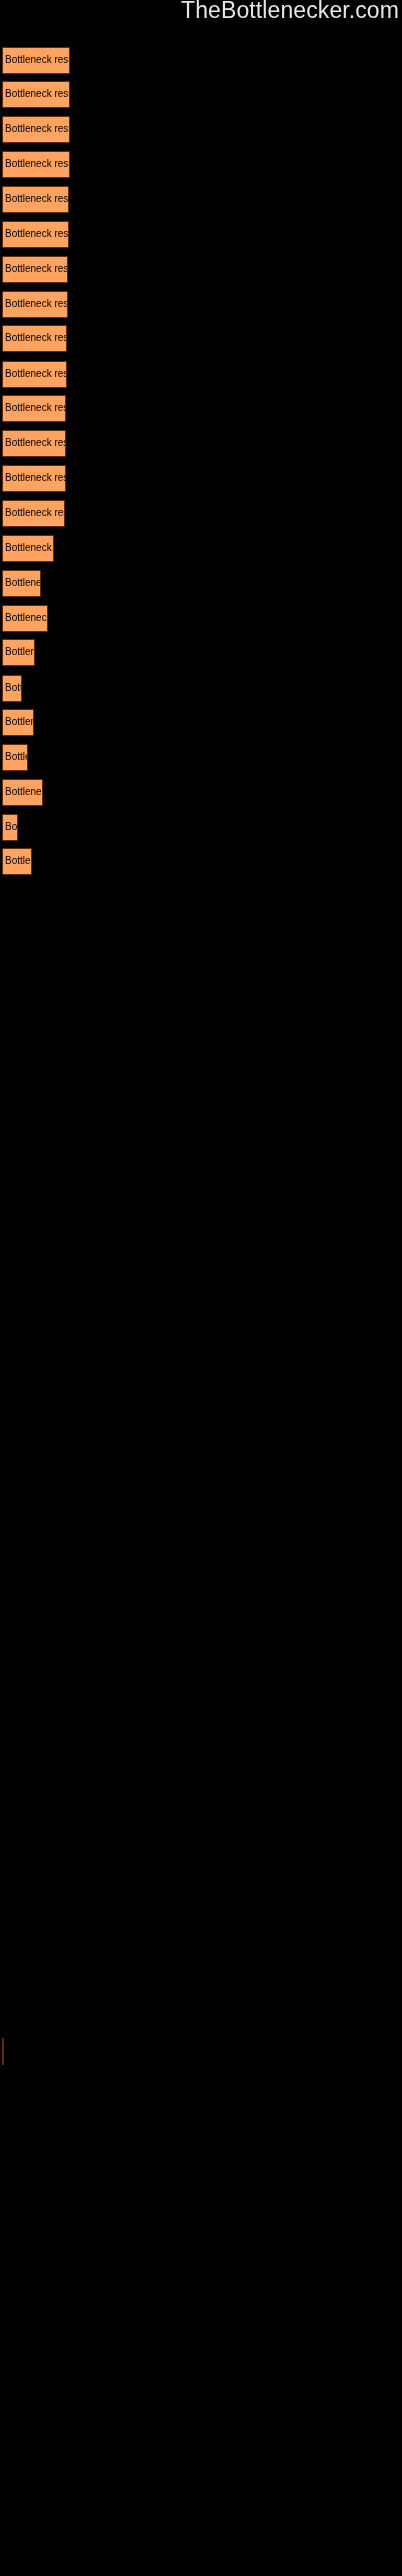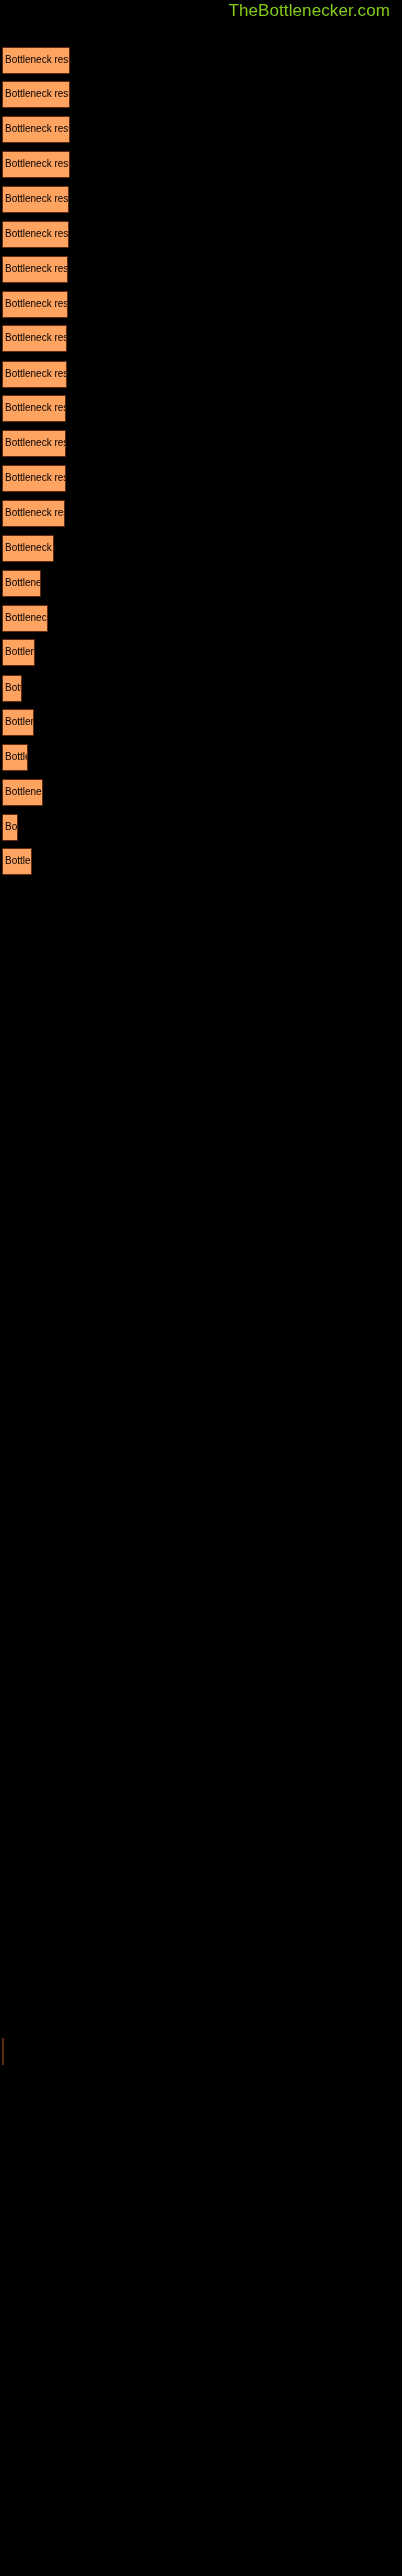--- a/index.html
+++ b/index.html
@@ -18,25 +18,25 @@
   #chart-root {
     position: absolute;
     left: 0;
     top: 0;
     width: 403px;
     height: 2576px;
     background: #000000;
   }
   #site-title {
     position: absolute;
-    right: 13px;
+    right: 4px;
     top: 0.8px;
-    font-size: 17px;
+    font-size: 23px;
     line-height: 19.3px;
-    color: #84cc16;
+    color: #e5e5e5;
     font-family: "Liberation Sans", sans-serif;
     letter-spacing: 0.1px;
     white-space: nowrap;
   }
   #bars-layer {
     position: absolute;
     left: 0;
     top: 0;
     width: 403px;
     height: 2576px;

